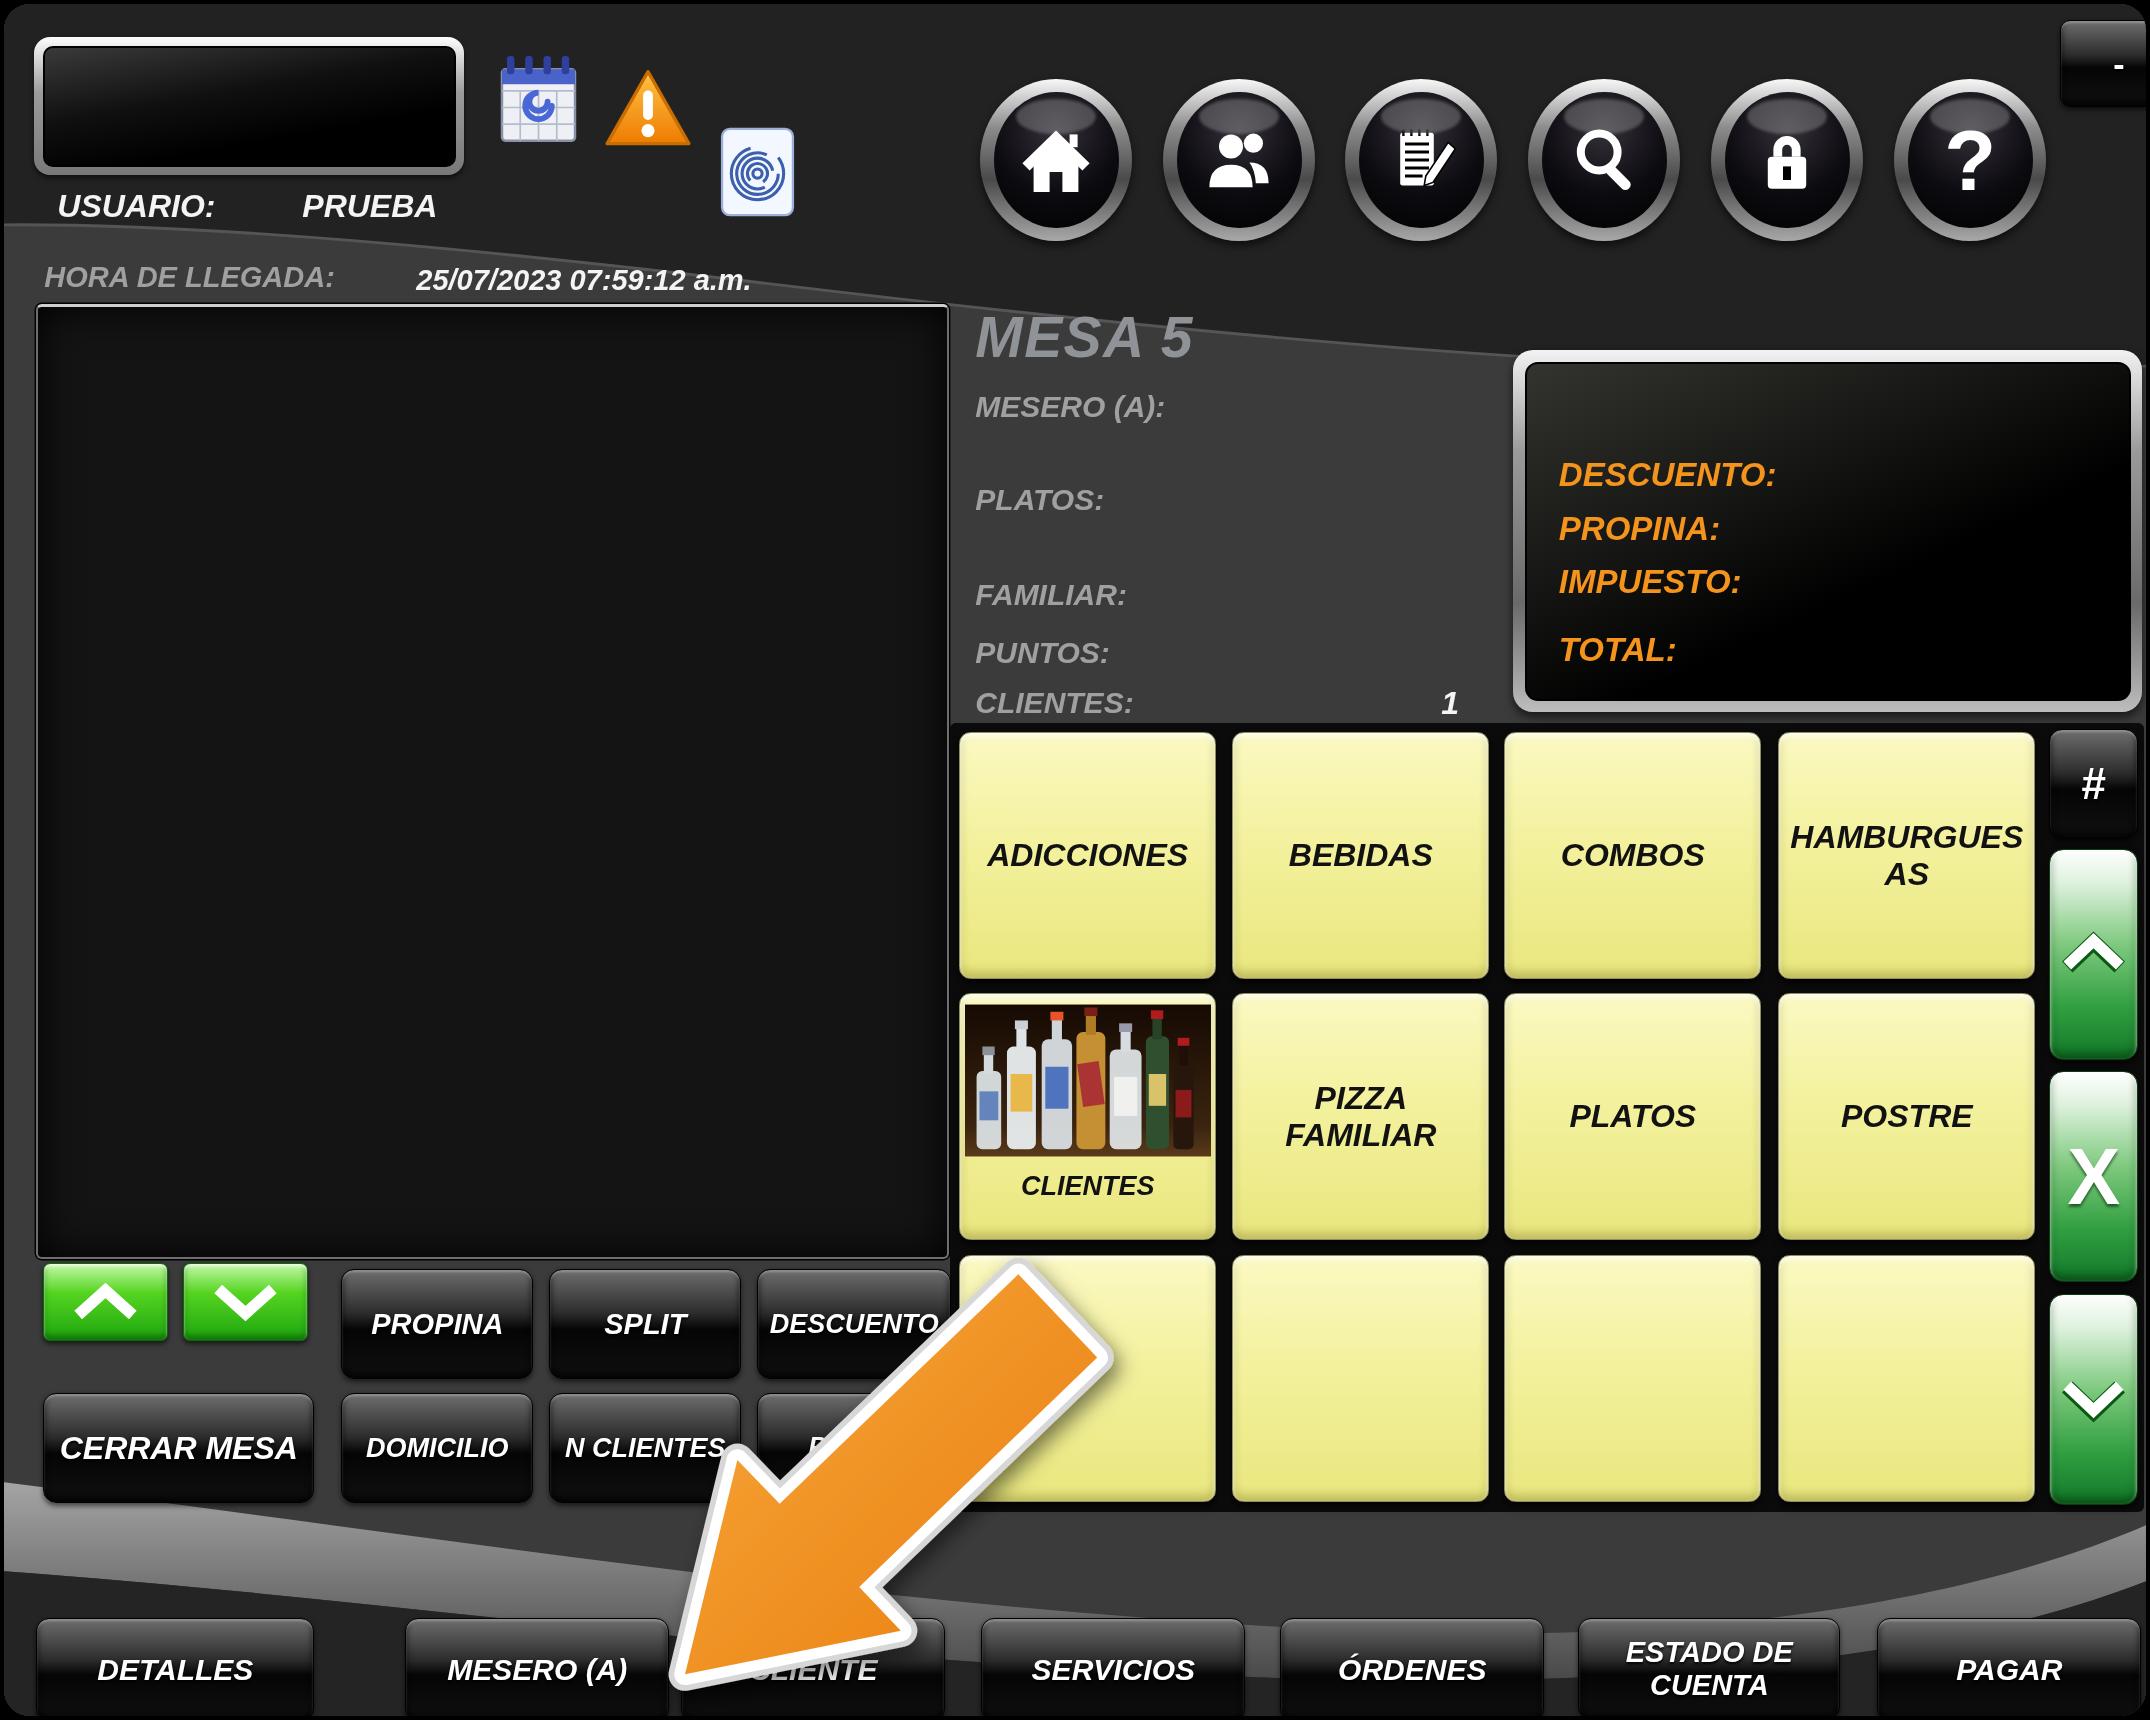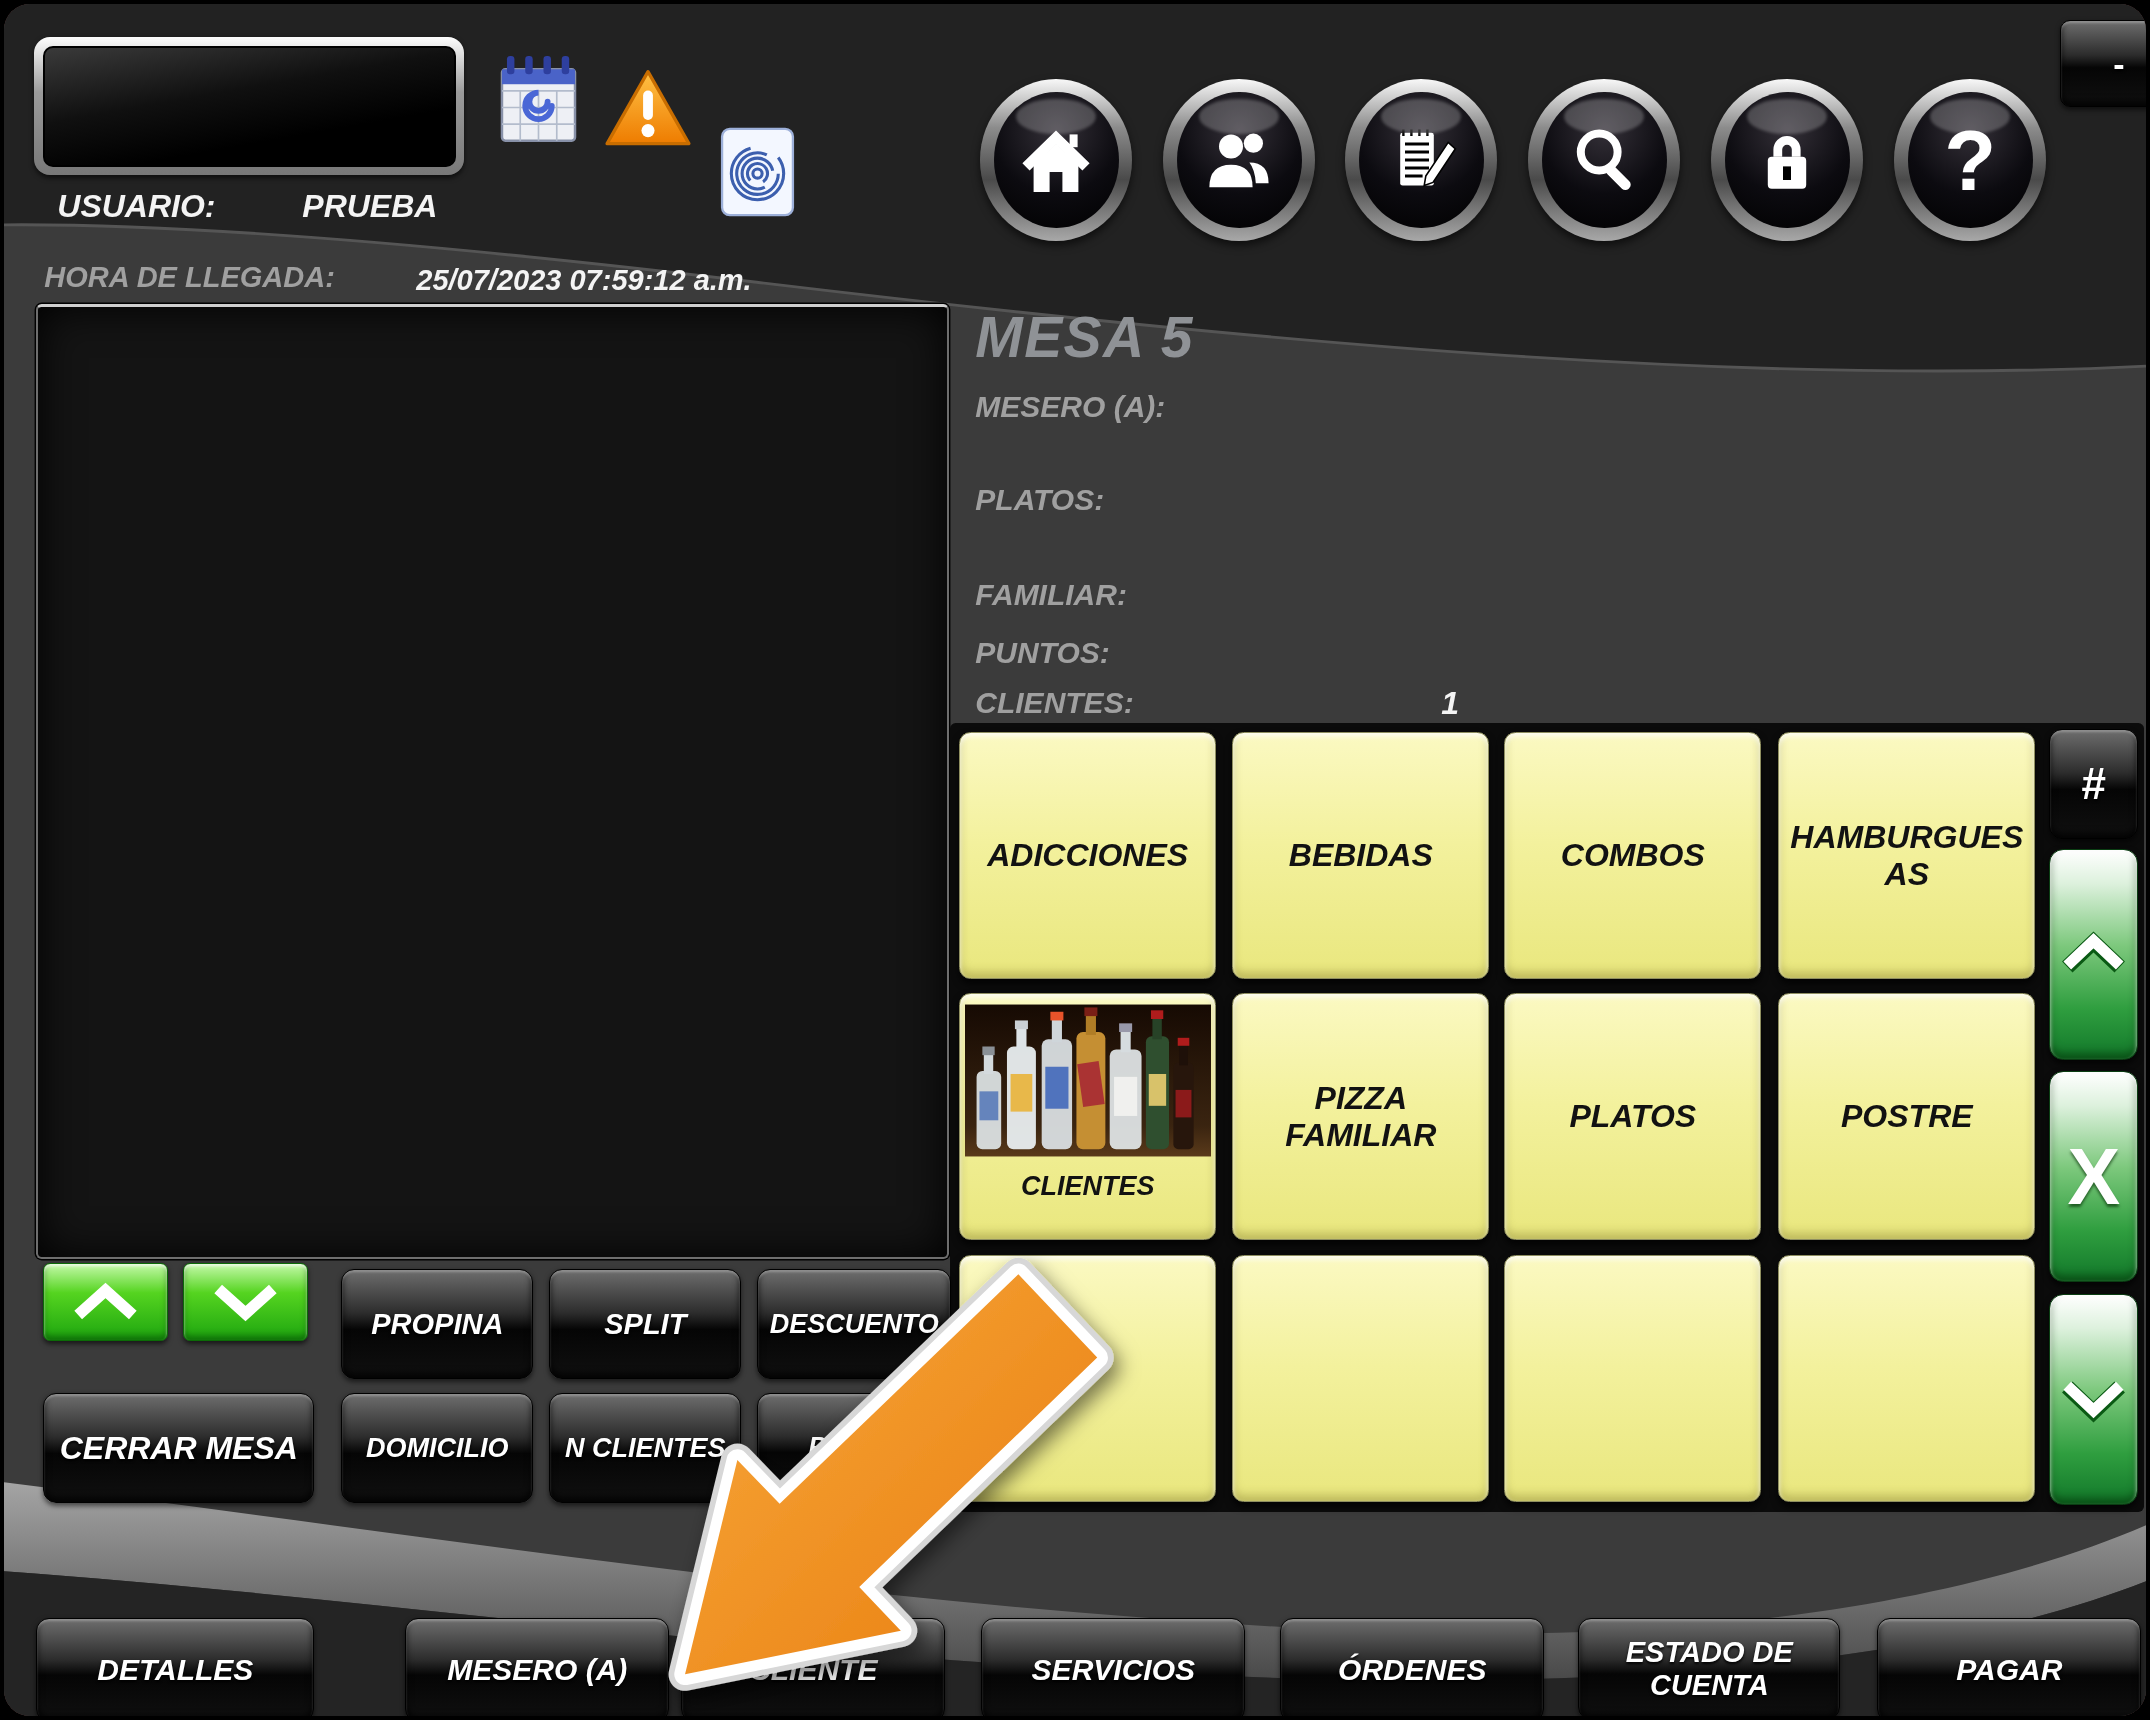--- a/index.html
+++ b/index.html
@@ -195,20 +195,28 @@
   <div class="screen-panel abs" style="left:32px;top:300px;width:909px;height:950px;"></div>
 
   <div class="abs it" style="left:971px;top:300px;font-size:57px;color:#8f9296;letter-spacing:1.4px;">MESA 5</div>
   <div class="abs it gray-lbl" style="left:971px;top:386px;font-size:30px;">MESERO (A):</div>
   <div class="abs it gray-lbl" style="left:971px;top:479px;font-size:30px;">PLATOS:</div>
   <div class="abs it gray-lbl" style="left:971px;top:574px;font-size:30px;">FAMILIAR:</div>
   <div class="abs it gray-lbl" style="left:971px;top:632px;font-size:30px;">PUNTOS:</div>
   <div class="abs it gray-lbl" style="left:971px;top:682px;font-size:30px;">CLIENTES:</div>
   <div class="abs it white-lbl" style="left:1437px;top:681px;font-size:32px;">1</div>
 
+  <div class="totals-outer abs" style="left:1509px;top:346px;width:629px;height:362px;">
+    <div class="totals-screen">
+      <div class="totals-line" style="left:32px;top:92px;">DESCUENTO:</div>
+      <div class="totals-line" style="left:32px;top:146px;">PROPINA:</div>
+      <div class="totals-line" style="left:32px;top:199px;">IMPUESTO:</div>
+      <div class="totals-line" style="left:32px;top:267px;">TOTAL:</div>
+    </div>
+  </div>
 
   <div class="abs" style="left:946px;top:719px;width:1194px;height:789px;background:#0b0b0b;border-radius:5.7px;"></div>
 
   <div class="btn-yellow abs" style="left:955px;top:728px;width:257px;height:247px;padding-left:7px;">
         <span>ADICCIONES</span>
       </div>
   <div class="btn-yellow abs" style="left:1228px;top:728px;width:257px;height:247px;">
         <span>BEBIDAS</span>
       </div>
   <div class="btn-yellow abs" style="left:1500px;top:728px;width:257px;height:247px;">

